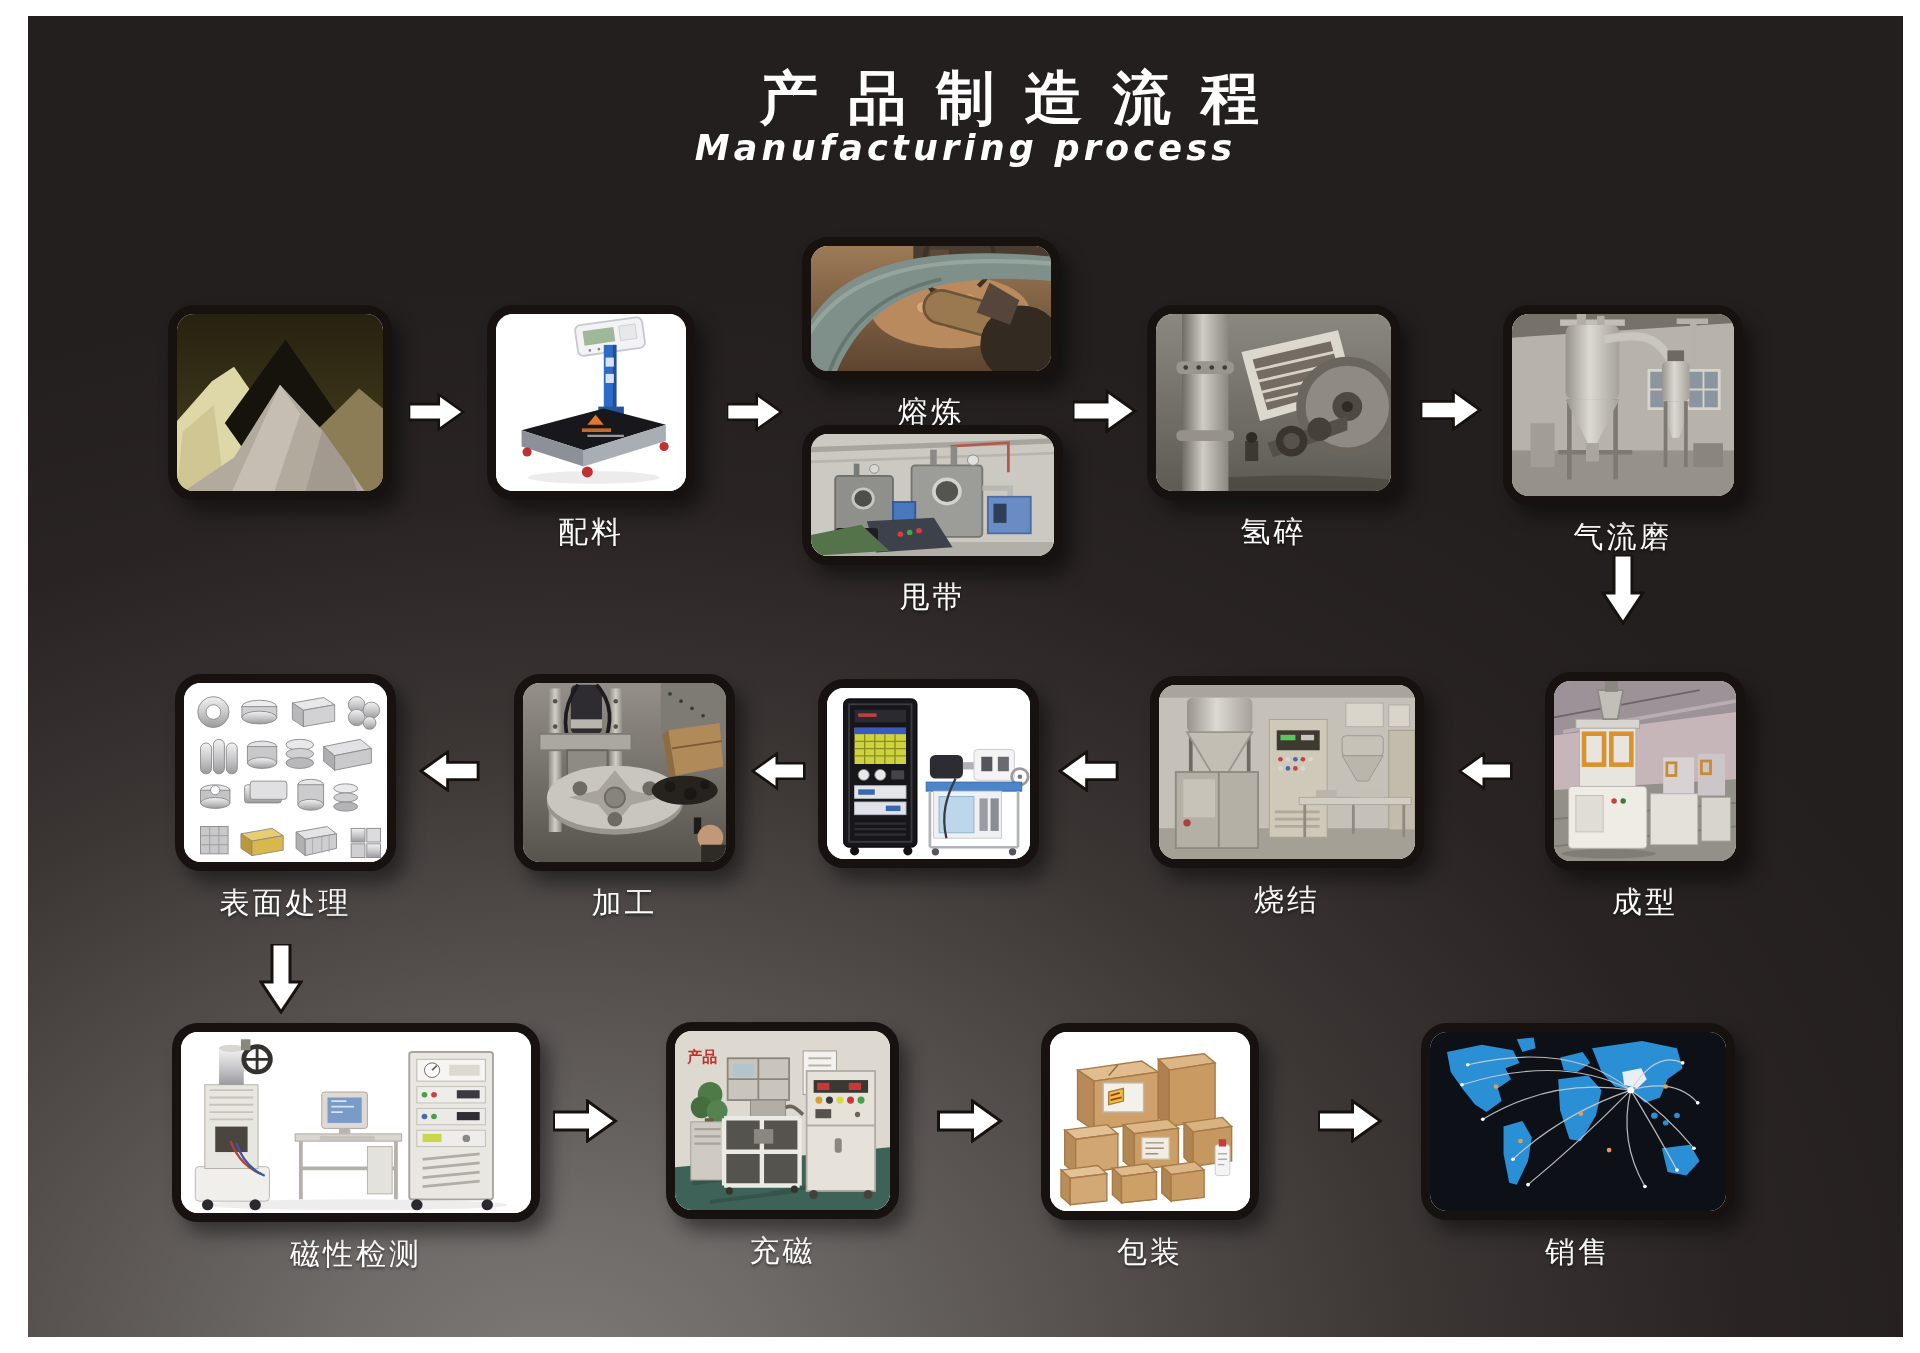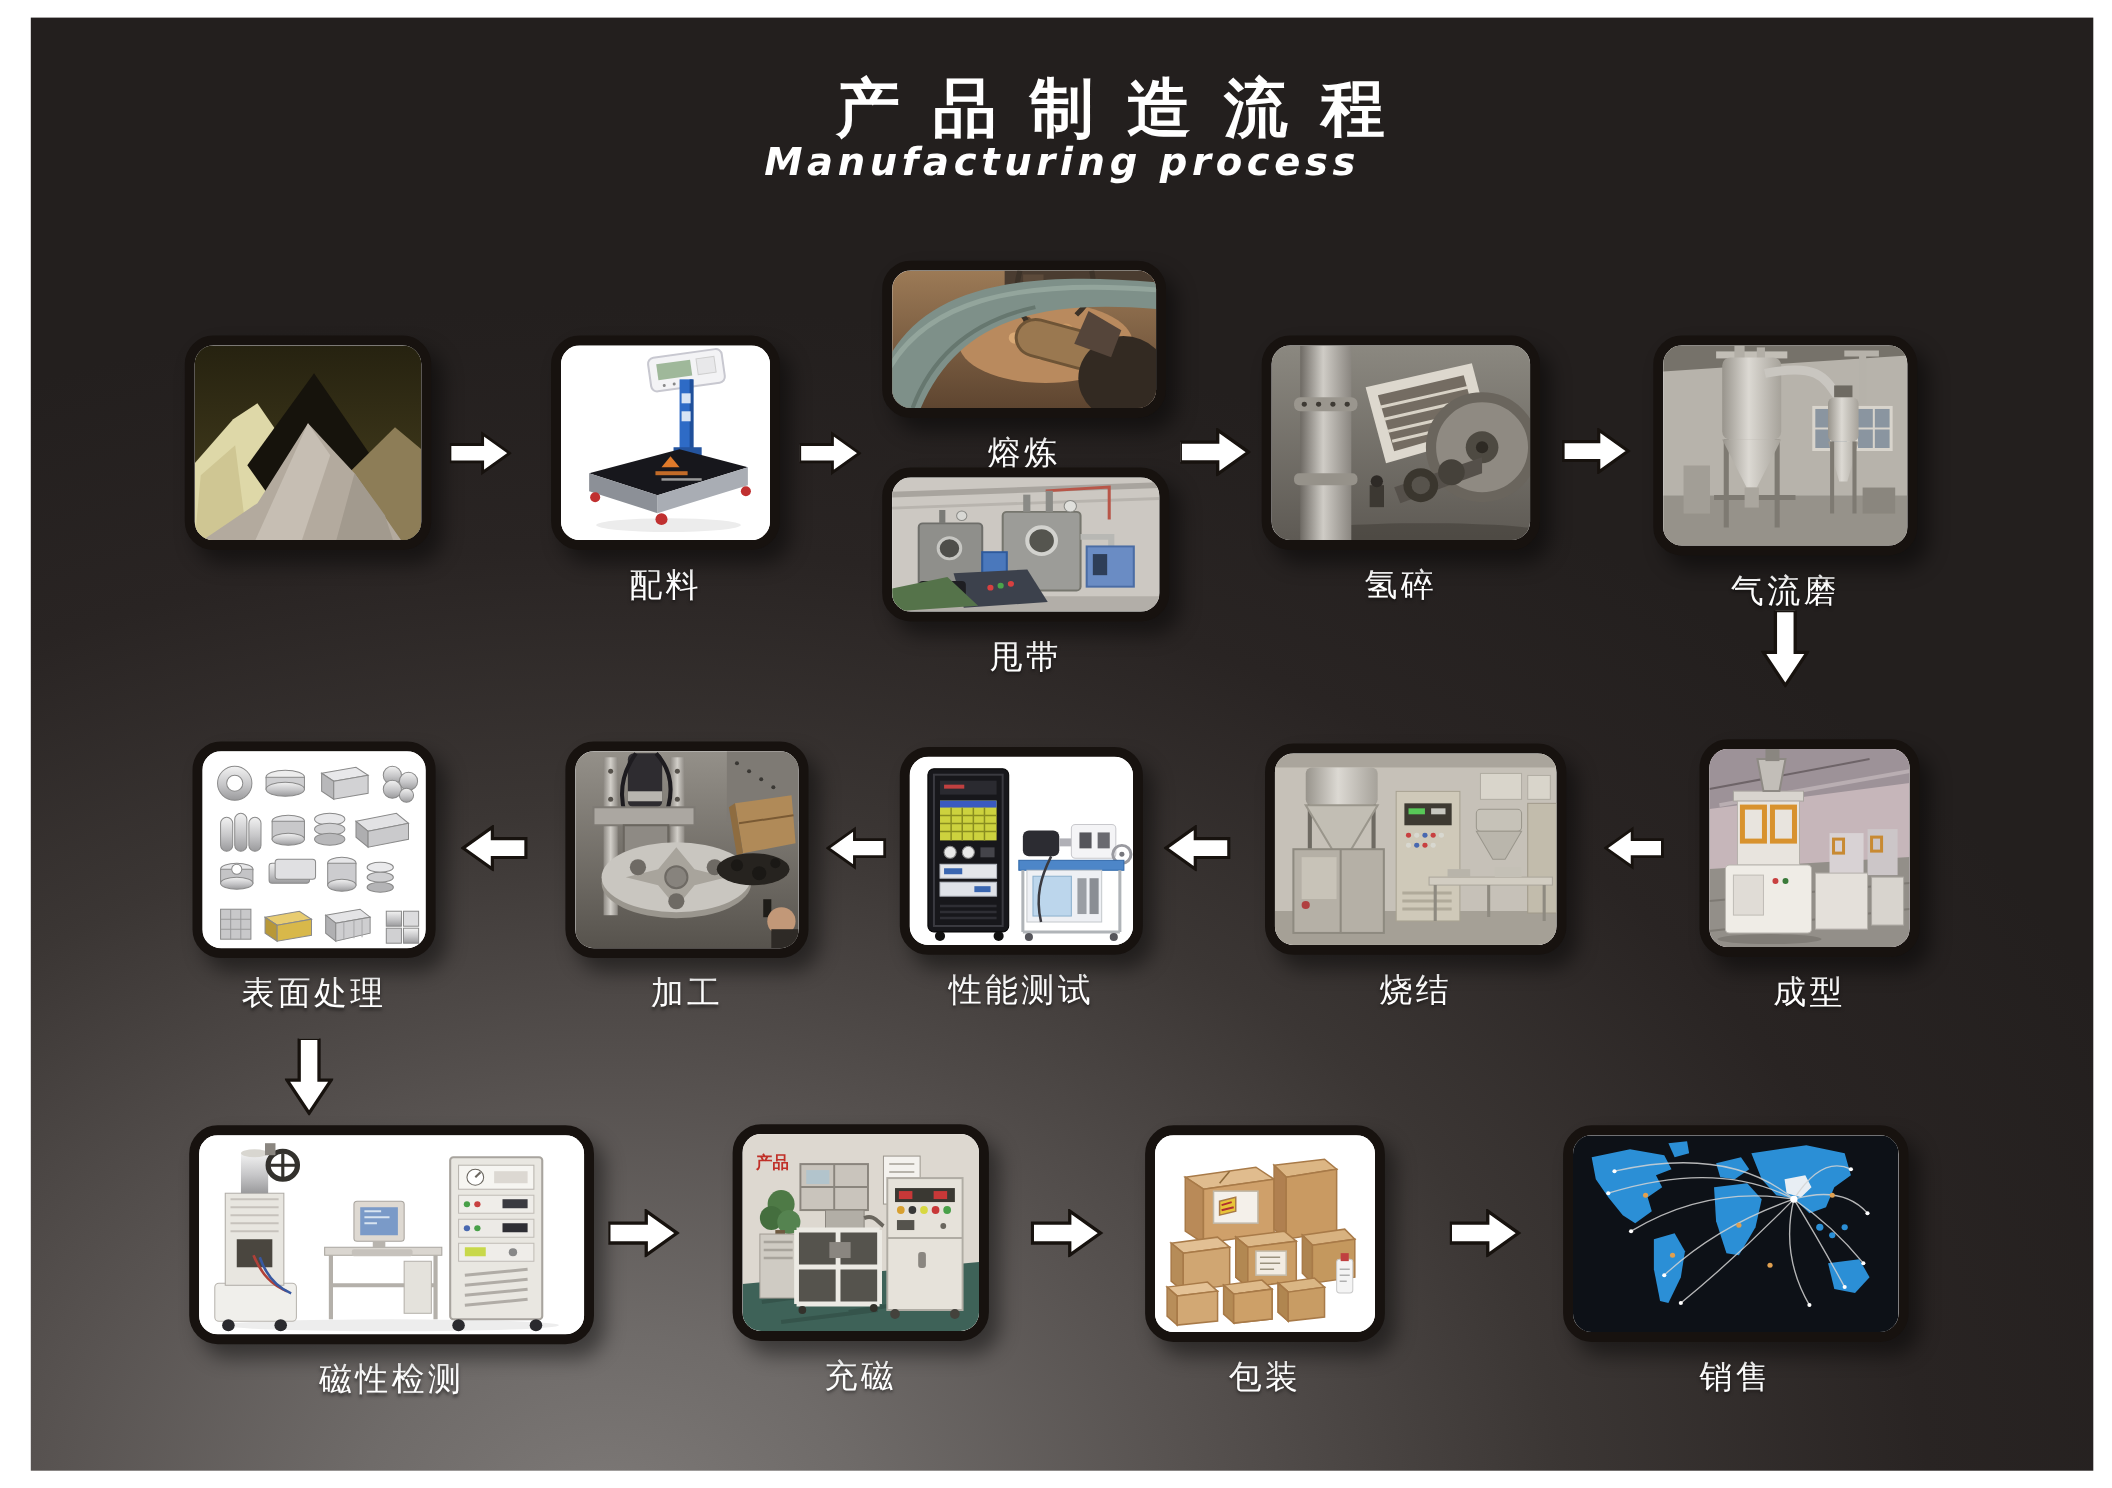--- a/index.html
+++ b/index.html
@@ -49,21 +49,21 @@
       </svg>
     </div>
   </div>
 
   <div class="arrow" style="left:381px;top:375px;width:56px;height:42px;">
     <svg viewBox="0 0 64 44">
         <polygon points="34,2 62,22 34,42 34,31 0,31 0,13 34,13" fill="#ffffff" stroke="#17120e" stroke-width="3"></polygon>
       </svg>
   </div>
 
-  <div class="stage" style="left:455px;top:289px;width:208px;padding-left:18px;">
+  <div class="stage" style="left:441px;top:289px;width:208px;padding-left:18px;">
     <div class="photo" style="height:195px;">
       <svg viewBox="0 0 208 195" preserveAspectRatio="none">
         <rect width="208" height="195" fill="#ffffff"></rect>
         <ellipse cx="107" cy="180" rx="72" ry="7" fill="#ececec"></ellipse>
         <g transform="rotate(-8 124 26)">
           <rect x="88" y="8" width="74" height="34" rx="6" fill="#f3f3f5" stroke="#c8c8d0" stroke-width="2"></rect>
           <rect x="96" y="15" width="34" height="16" fill="#9fb89a"></rect>
           <rect x="136" y="15" width="18" height="16" fill="#e8e8ea" stroke="#cfcfcf"></rect>
           <circle cx="101" cy="37" r="1.5" fill="#888"></circle>
             <circle cx="111" cy="37" r="1.5" fill="#888"></circle>
@@ -376,21 +376,20 @@
         <rect x="116" y="114" width="74" height="52" fill="#eef0f4" stroke="#c4c8cc"></rect>
         <rect x="122" y="120" width="38" height="40" fill="#bcd6ec" stroke="#8cb0cc"></rect>
         <rect x="166" y="122" width="9" height="36" fill="#9a9ea4"></rect>
           <rect x="178" y="122" width="9" height="36" fill="#8a8e94"></rect>
         <path d="M112,114 V176 M208,114 V176 M112,176 H208" stroke="#b0b4b8" stroke-width="3"></path>
         <circle cx="118" cy="181" r="4" fill="#55555b"></circle>
           <circle cx="202" cy="181" r="4" fill="#55555b"></circle>
         <path d="M140,100 C130,120 124,140 130,166" stroke="#3a3a40" stroke-width="2.5" fill="none"></path>
       </svg>
     </div>
-    <div class="label">性能测试</div>
   </div>
 
   <div class="arrow" style="left:723px;top:734px;width:55px;height:42px;">
     <svg viewBox="0 0 64 44">
         <polygon points="30,2 30,13 62,13 62,31 30,31 30,42 2,22" fill="#ffffff" stroke="#17120e" stroke-width="3"></polygon>
       </svg>
   </div>
 
   <div class="stage" style="left:486px;top:658px;width:221px;">
     <div class="photo" style="height:197px;">

